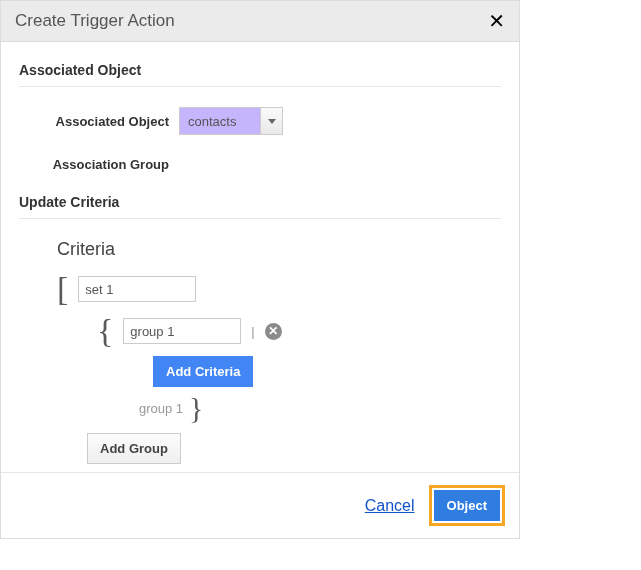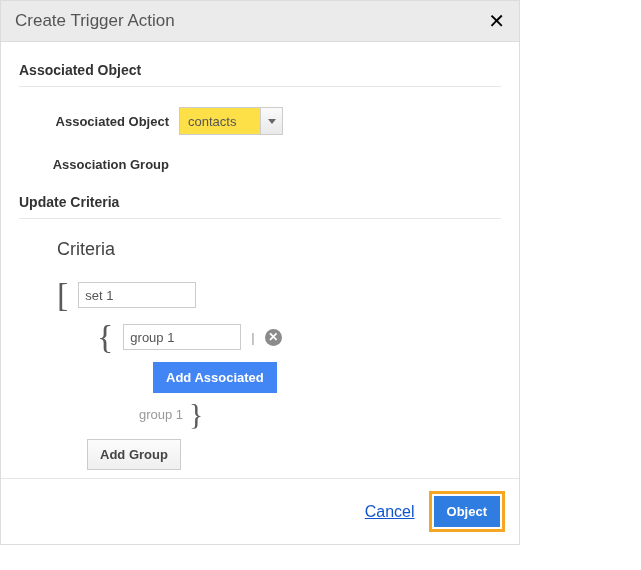--- a/index.html
+++ b/index.html
@@ -13,35 +13,35 @@
   }
   .dialog-title { font-size: 17px; color: #555; }
   .close-x { font-size: 20px; color: #000; cursor: pointer; line-height: 1; }
   .body { padding: 14px 18px 8px 18px; }
   .section-h { font-weight: bold; font-size: 14px; margin: 6px 0 8px 0; color: #333; }
   .rule { border: none; border-top: 1px solid #e6e6e6; margin: 6px 0 20px 0; }
   .form-row { display: flex; align-items: center; margin-bottom: 22px; }
   .form-label { width: 160px; text-align: right; font-weight: bold; font-size: 13px; padding-right: 10px; color: #333; }
   .select {
     display: inline-flex; align-items: stretch;
-    border: 1px solid #ccc; height: 28px; background: #fde047; text-align: right;
+    border: 1px solid #ccc; height: 28px; background: #c4b5fd; text-align: right;
   }
   .select-text { padding: 0 8px; display: flex; align-items: center; font-size: 13px; color: #555; min-width: 80px; }
   .select-text.narrow { min-width: 50px; }
   .select-btn {
     width: 22px; display: flex; align-items: center; justify-content: center;
     background: linear-gradient(#fafafa, #e9e9e9);
     border-left: 1px solid #ccc;
   }
   .caret {
     width: 0; height: 0; border-left: 4px solid transparent; border-right: 4px solid transparent;
     border-top: 5px solid #666;
   }
   .criteria-block { padding-left: 38px; }
-  .criteria-title { font-size: 18px; color: #444; margin-bottom: 18px; }
+  .criteria-title { font-size: 18px; color: #444; margin-bottom: 12px; }
   .bracket-row { display: flex; align-items: center; gap: 10px; margin-bottom: 8px; }
   .bracket {
     font-family: "Times New Roman", serif;
     font-size: 34px; color: #5a5a5a; line-height: 1;
   }
   .bracket-close {
     font-family: "Times New Roman", serif;
     font-size: 30px; color: #5a5a5a; line-height: 1;
   }
   .txt-input {
@@ -116,21 +116,21 @@
       </div>
 
       <div class="bracket-row indent1">
         <span class="bracket">{</span>
         <input class="txt-input group" value="group 1" style="">
         <span class="bar">|</span>
         <span class="remove-icon">✕</span>
       </div>
 
       <div class="indent2" style="margin-top:6px;margin-bottom:6px;">
-        <button class="btn btn-blue">Add Associated</button>
+        <button class="btn btn-blue">Add Criteria</button>
       </div>
 
       <div class="close-row">
         <span class="close-label">group 1</span>
         <span class="bracket-close">}</span>
       </div>
 
       <div style="margin-left:30px; margin-top:2px;">
         <button class="btn btn-grey">Add Group</button>
       </div>

